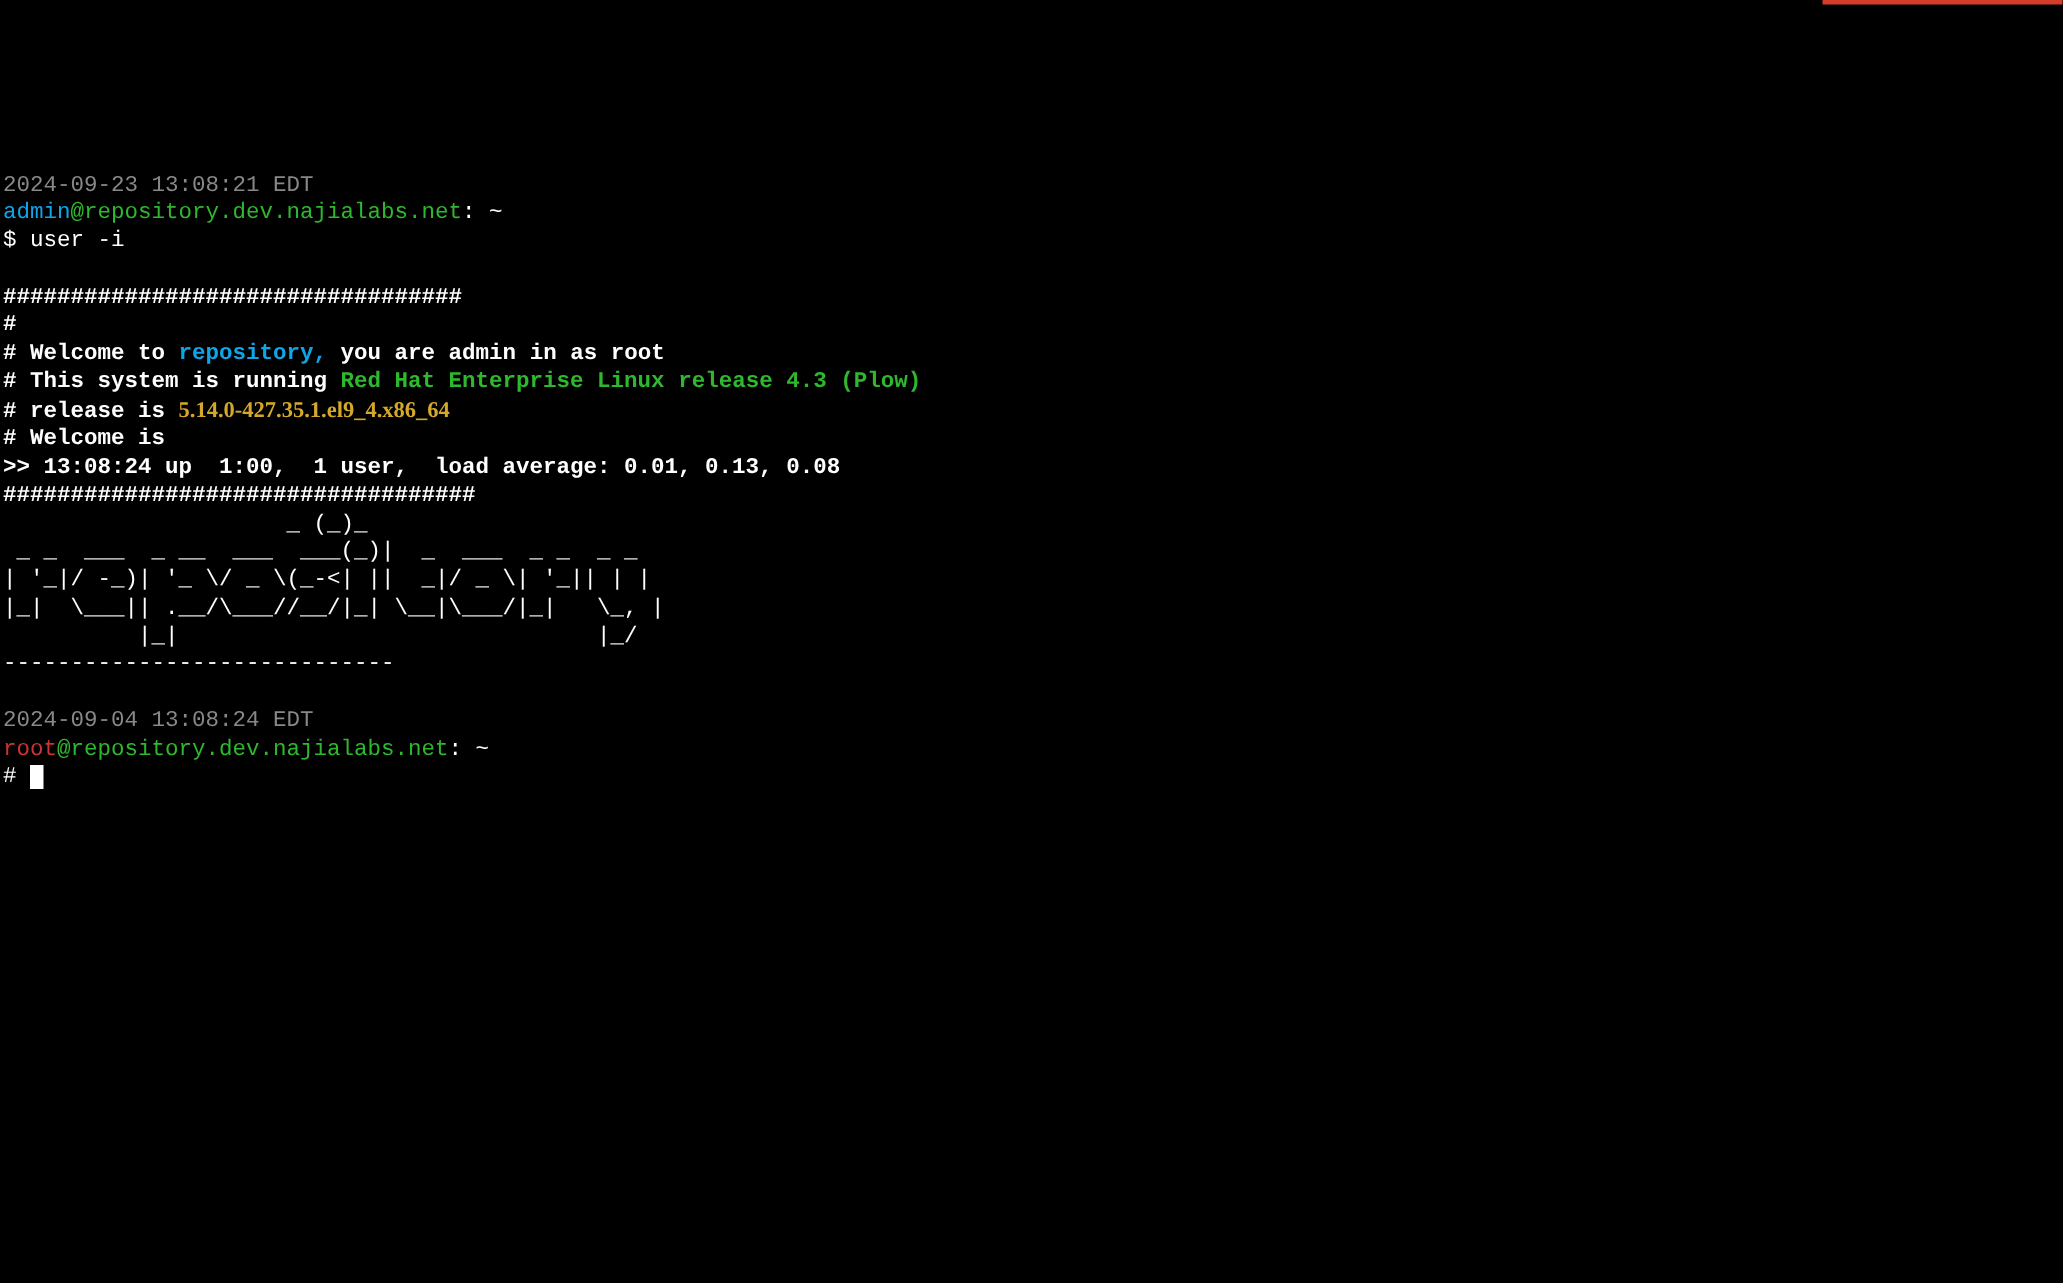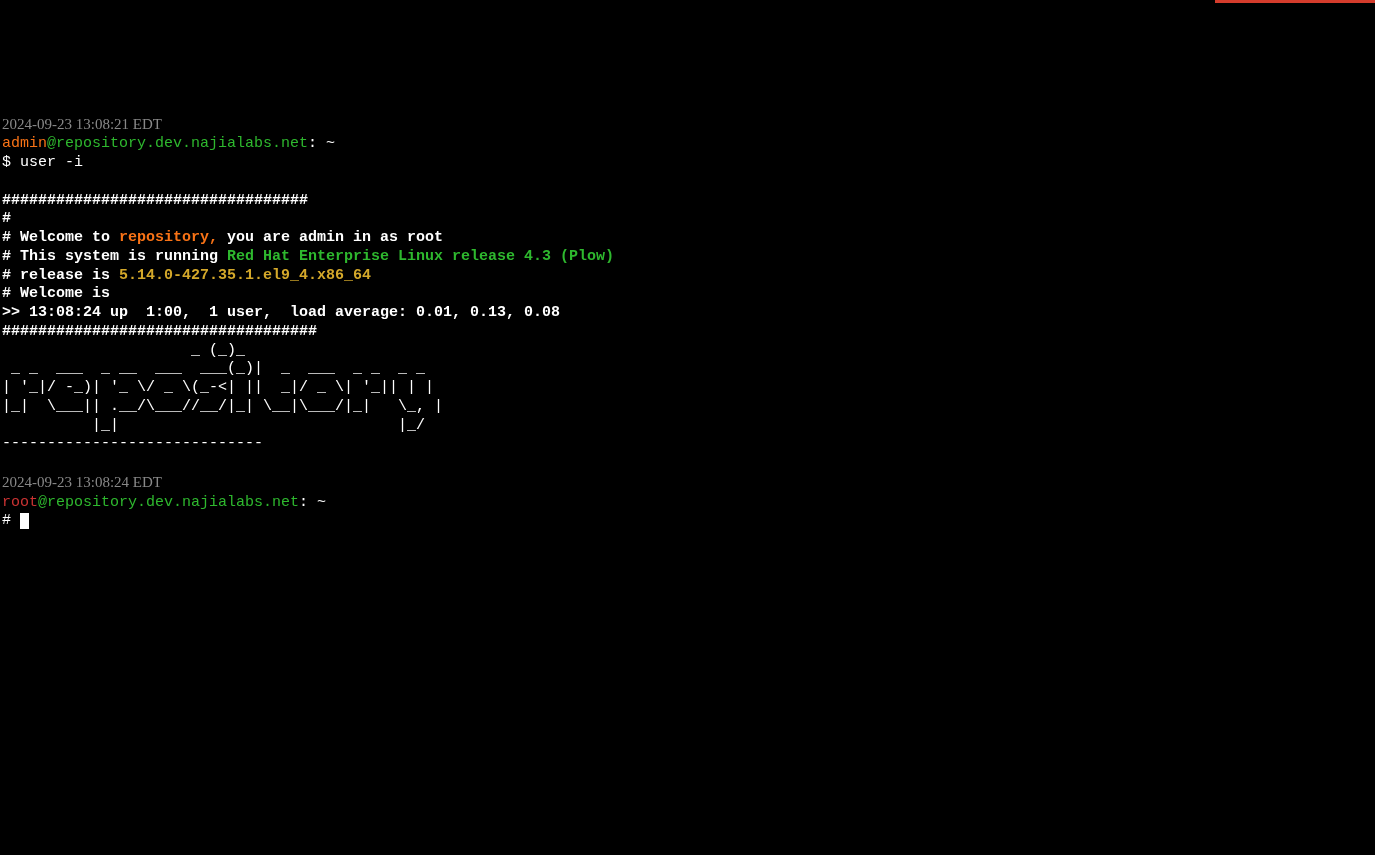--- a/index.html
+++ b/index.html
@@ -15,26 +15,26 @@
       line-height: 1.25;
       padding: 2px;
       width: 1375px;
       height: 855px;
       overflow: hidden;
       white-space: pre;
     }
     .terminal {
       white-space: pre;
     }
-    .grey { color: #888888; font-family: Liberation Serif, serif; }
-    .cyan { color: #f97316; margin-top: 16px; }
+    .grey { color: #888888; }
+    .cyan { color: #0ea5e9; margin-top: 16px; }
     .green { color: #2eb82e; }
     .white { color: #ffffff; }
     .bold { font-weight: bold; }
-    .yellow { color: #d4a82a; }
+    .yellow { color: #d4a82a; font-family: Liberation Serif, serif; }
     .red { color: #cc3333; }
     .cursor {
       display: inline-block;
       width: 9px;
       height: 16px;
       background: #ffffff;
       vertical-align: text-bottom;
     }
     .redbar {
       position: absolute;
@@ -64,18 +64,18 @@
 <span class="white bold"># Welcome is</span>
 <span class="white bold">&gt;&gt; 13:08:24 up  1:00,  1 user,  load average: 0.01, 0.13, 0.08</span>
 <span class="white bold">###################################</span>
 <span class="white">                     _ (_)_</span>
 <span class="white"> _ _  ___  _ __  ___  ___(_)|  _  ___  _ _  _ _</span>
 <span class="white">| '_|/ -_)| '_ \/ _ \(_-&lt;| ||  _|/ _ \| '_|| | |</span>
 <span class="white">|_|  \___|| .__/\___//__/|_| \__|\___/|_|   \_, |</span>
 <span class="white">          |_|                               |_/</span>
 <span class="white">-----------------------------</span>
 
-<span class="grey">2024-09-23 13:08:24 EDT</span>
+<span class="grey">2024-09-04 13:08:24 EDT</span>
 <span class="red">root</span><span class="green">@</span><span class="green">repository.dev.najialabs.net</span><span class="white">: ~</span>
 <span class="white"># </span><span class="cursor"></span></div>
 
 
 
 
 </body></html>

